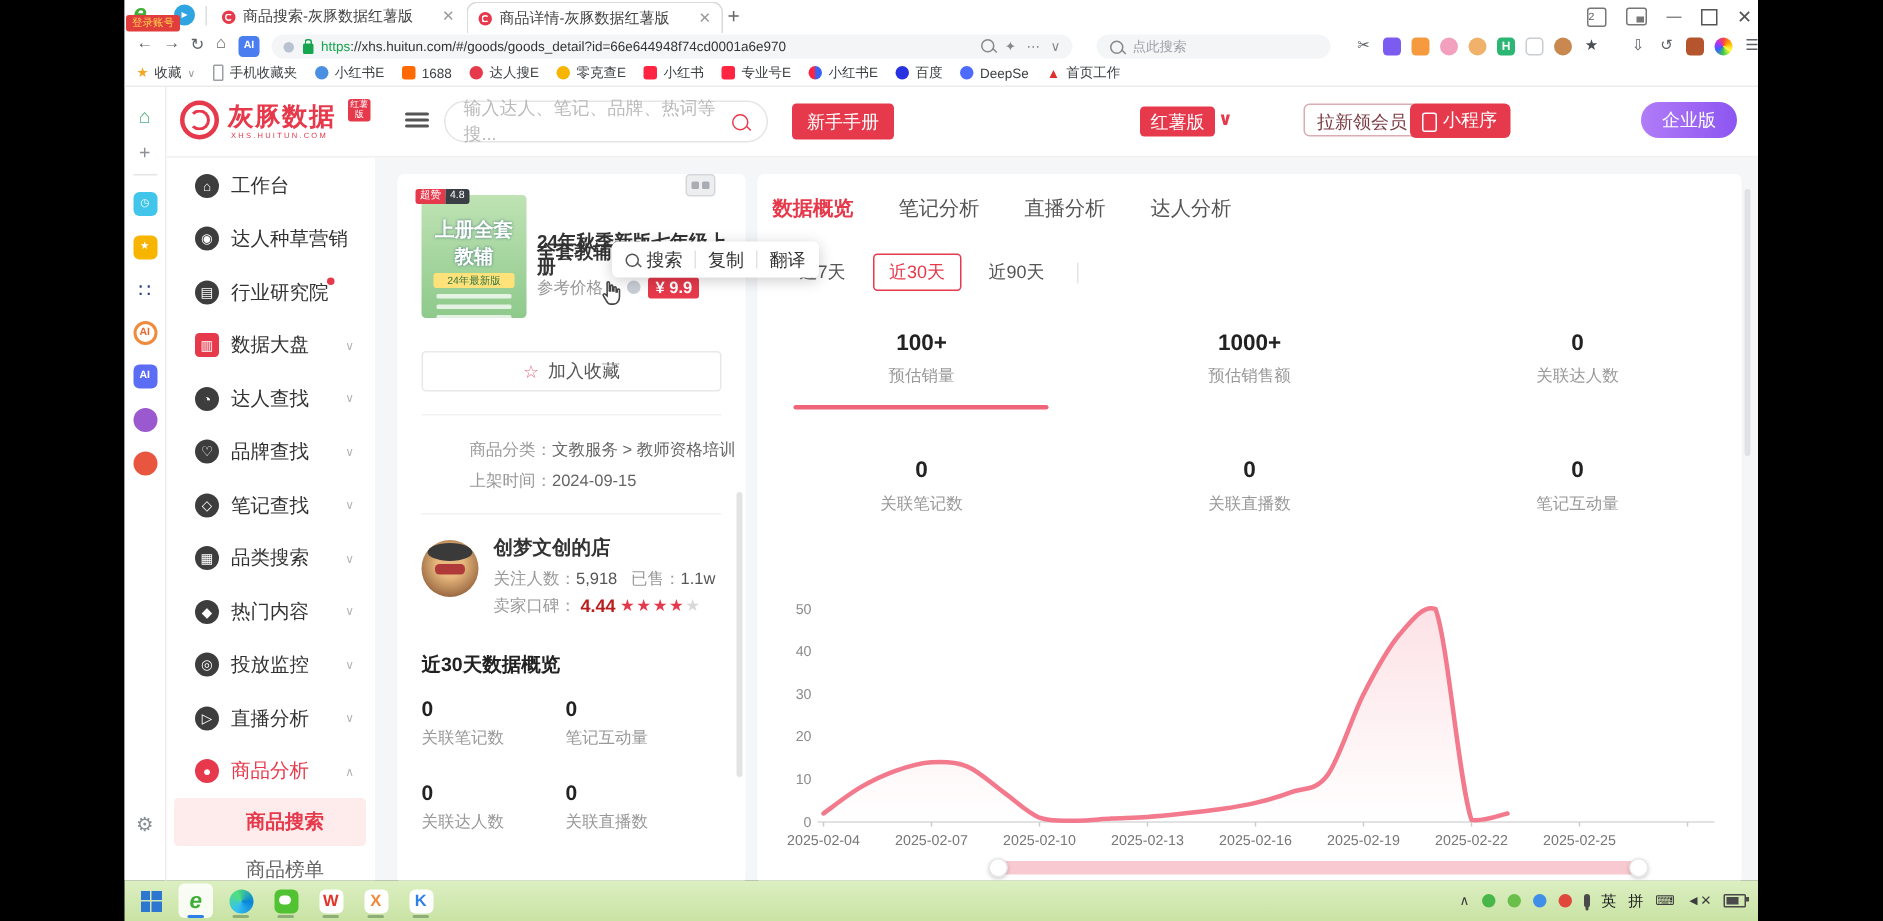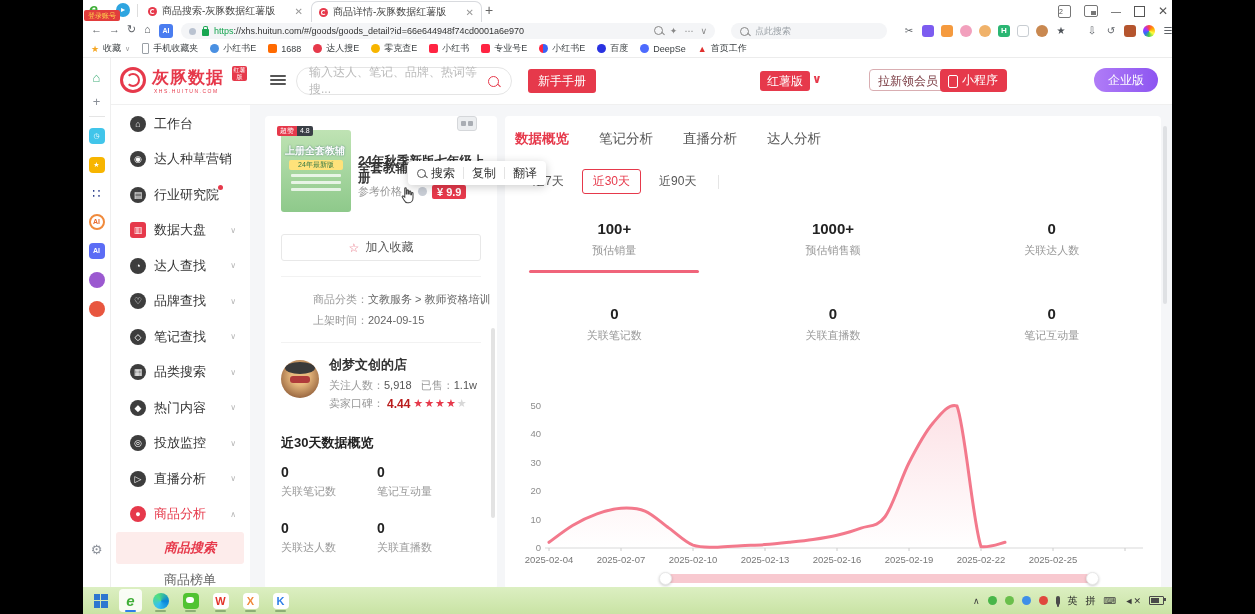--- a/index.html
+++ b/index.html
@@ -79,27 +79,27 @@
   .nav{position:absolute;left:0;top:46px;width:140px;bottom:0;background:#fff;}
   .navitem{height:35.5px;display:flex;align-items:center;padding-left:20px;position:relative;}
   .nico{width:16px;height:16px;border-radius:50%;background:#3d3d3d;color:#fff;font-size:9px;line-height:16px;text-align:center;margin-right:8px;flex:none;}
   .navitem.red .nico{background:#e6394b;border-radius:3px;}
   .navitem .nlabel{font-size:13px;color:#333;}
   .navitem.active .nlabel{color:#e6394b;}
   .navitem.active .nico{background:#e6394b;}
   .nchev{margin-left:auto;margin-right:14px;font-size:8px;color:#b5b5b5;}
   .reddot{position:absolute;left:108px;top:8px;width:5px;height:5px;border-radius:50%;background:#e6394b;}
   .navsub{height:32px;display:flex;align-items:center;padding-left:48px;font-size:13px;color:#666;margin:0 6px;border-radius:3px;}
-  .navsub.active{background:#fdeceb;color:#e6394b;font-weight:bold;font-style:italic;}
+  .navsub.active{background:#fdeceb;color:#e6394b;font-weight:bold;}
 
   
   .content{position:absolute;left:140px;top:46px;right:0;bottom:0;}
   .pcard{position:absolute;left:15px;top:12px;width:232px;bottom:-2px;background:#fff;border-radius:4px;overflow:hidden;}
   .pimg{position:absolute;left:16px;top:14px;width:70px;height:82px;background:linear-gradient(#bfe3b4,#8ec98b);border-radius:3px;overflow:hidden;}
-  .pimg .t1{margin:14px 4px 2px;font-size:10px;font-weight:bold;color:#fff;text-shadow:0 0 2px #477;}
+  .pimg .t1{margin:14px 4px 2px;font-size:13px;font-weight:bold;color:#fff;text-align:center;text-shadow:0 0 2px #477;}
   .pimg .t2{margin:0 8px;font-size:7px;background:#ffe27a;color:#374;text-align:center;border-radius:2px;}
   .pimg .ln{height:3px;background:rgba(255,255,255,.75);margin:4px 10px 0;border-radius:1px;}
   .pbadge{position:absolute;left:12px;top:10px;display:flex;font-size:7px;line-height:10px;z-index:2;}
   .pbadge .b1{background:#e6394b;color:#fff;padding:0 3px;border-radius:2px 0 0 2px;}
   .pbadge .b2{background:#3a3f46;color:#fff;padding:0 3px;border-radius:0 2px 2px 0;}
   .ptitle1{position:absolute;left:93px;top:37px;width:128px;font-size:12.5px;font-weight:bold;color:#333;}
   .ptitle2{position:absolute;left:93px;top:44px;width:128px;font-size:12.5px;font-weight:bold;color:#333;}
   .prow{position:absolute;left:93px;top:68px;display:flex;align-items:center;gap:5px;}
   .plabel{font-size:11px;color:#999;}
   .pdot{width:9px;height:9px;border-radius:50%;background:#c9ced6;}

